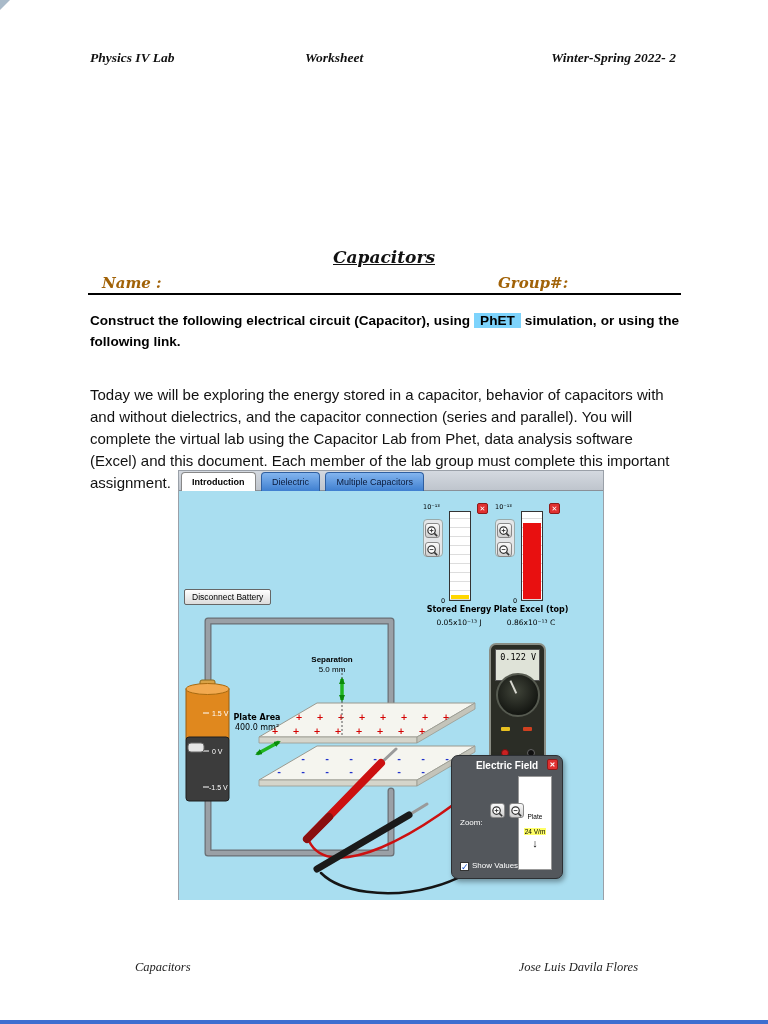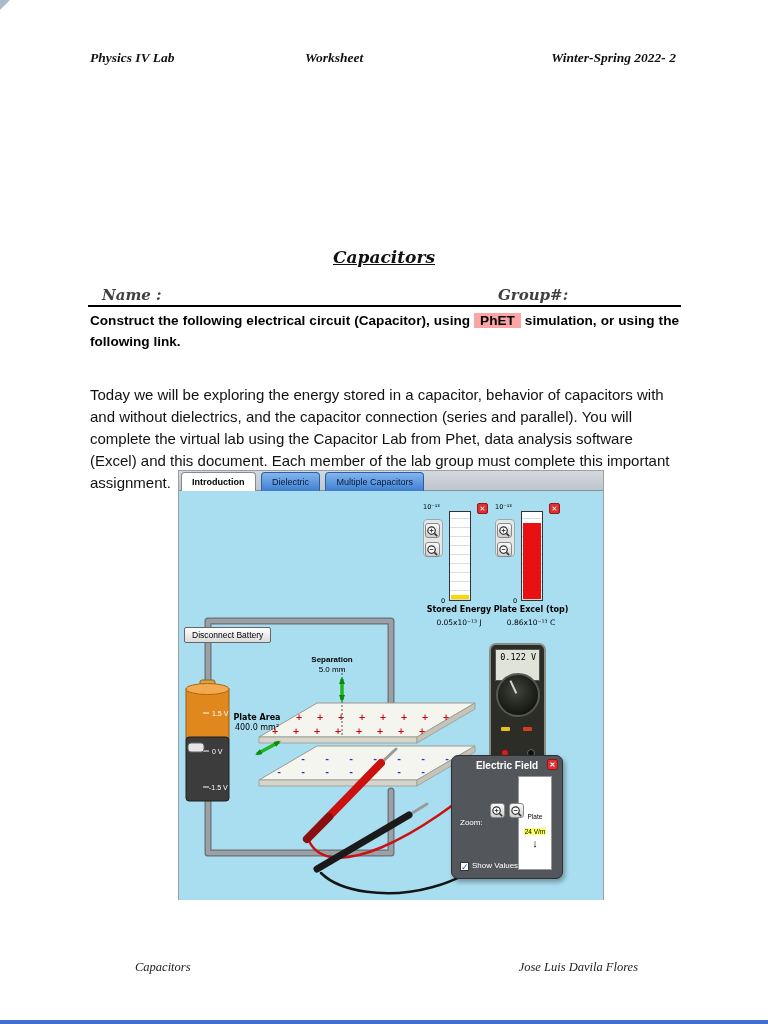--- a/index.html
+++ b/index.html
@@ -12,29 +12,29 @@
   .hdr { position:absolute; left:90px; top:50px; width:586px; height:18px;
          font-family:"Liberation Serif", serif; font-style:italic; font-weight:bold; font-size:13.5px; color:#111; }
   .h-left { position:absolute; left:0; }
   .h-center { position:absolute; left:215px; }
   .h-right { position:absolute; right:0; }
 
   .title { position:absolute; left:0; right:0; top:247px; text-align:center;
            font-family:"DejaVu Serif", serif; font-style:italic; font-weight:bold;
            font-size:17px; text-decoration:underline; color:#111; }
 
-  .name-row { position:absolute; left:88px; top:284px; width:593px; height:23px;
+  .name-row { position:absolute; left:88px; top:272px; width:593px; height:23px;
               border-bottom:2px solid #000;
-              font-family:"DejaVu Serif", serif; font-style:italic; font-weight:bold; font-size:15px; color:#404040; }
+              font-family:"DejaVu Serif", serif; font-style:italic; font-weight:bold; font-size:15px; color:#a16207; }
   .nm { position:absolute; left:14px; top:2px; }
   .gp { position:absolute; left:410px; top:2px; }
 
   .bold-para { position:absolute; left:90px; top:310px; width:589px;
                font-size:13.6px; font-weight:bold; line-height:21px; text-align:justify; color:#000; }
-  .bold-para mark { background:#fca5a5; color:#000; padding:0 6px; }
+  .bold-para mark { background:#7dd3fc; color:#000; padding:0 6px; }
 
   .link { position:absolute; left:90px; top:359px; font-size:11.5px; color:#0563c1; text-decoration:underline; }
 
   .body-para { position:absolute; left:90px; top:384px; width:589px;
                font-size:15px; line-height:22px; color:#111; }
 
   .ftr { position:absolute; left:135px; top:960px; width:503px; height:18px;
          font-family:"Liberation Serif", serif; font-style:italic; font-size:12.5px; color:#222; }
   .f-left { position:absolute; left:0; }
   .f-right { position:absolute; right:0; }
@@ -48,21 +48,21 @@
             border-bottom:1px solid #8a9098; white-space:nowrap; }
   .tab { display:inline-block; height:19px; line-height:19px; padding:0 10px; margin-top:1px;
          font-size:9px; vertical-align:bottom; border-radius:4px 4px 0 0; }
   .tab.active { background:#ffffff; border:1px solid #888; border-bottom:none; font-weight:bold; color:#000; margin-left:2px; }
   .tab.blue { background:linear-gradient(#83b5ef,#3f7fd0); color:#0a1a3a; border:1px solid #2f5fa0; border-bottom:none; margin-left:1px; }
   .simarea { position:relative; width:100%; height:409px; background:#a9def0; overflow:hidden; }
   .simarea svg.scene { position:absolute; left:0; top:0; }
 
   .disc { position:absolute; left:5px; top:98px; height:16px; padding:0 7px;
           font-size:8.5px; font-family:"Liberation Sans", sans-serif;
-          background:linear-gradient(#ffffff,#dcdcdc); border:1px solid #666; border-radius:2px; color:#000;margin-top:38px; }
+          background:linear-gradient(#ffffff,#dcdcdc); border:1px solid #666; border-radius:2px; color:#000; }
 
   .lbl { position:absolute; text-align:center; color:#000; font-size:8px; line-height:10px; }
   .lbl b { display:block; font-size:8px; }
 
   
   .meter { position:absolute; width:80px; height:150px; font-family:"DejaVu Sans", sans-serif; }
   .meter .bar { position:absolute; left:30px; top:10px; width:22px; height:90px; background:#fff;
                 border:1px solid #333;
                 background-image:repeating-linear-gradient(to top,#ddd 0 1px, transparent 1px 9px); }
   .meter .fill { position:absolute; left:1px; right:1px; bottom:1px; }

